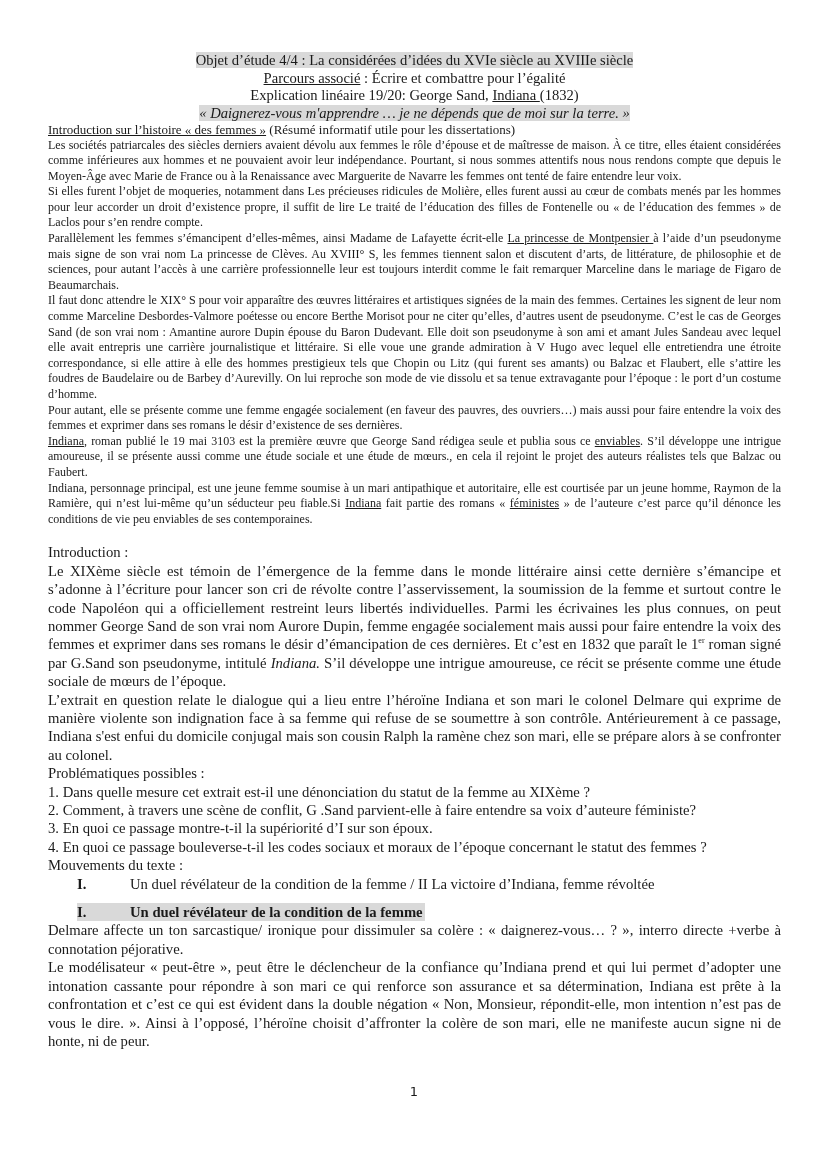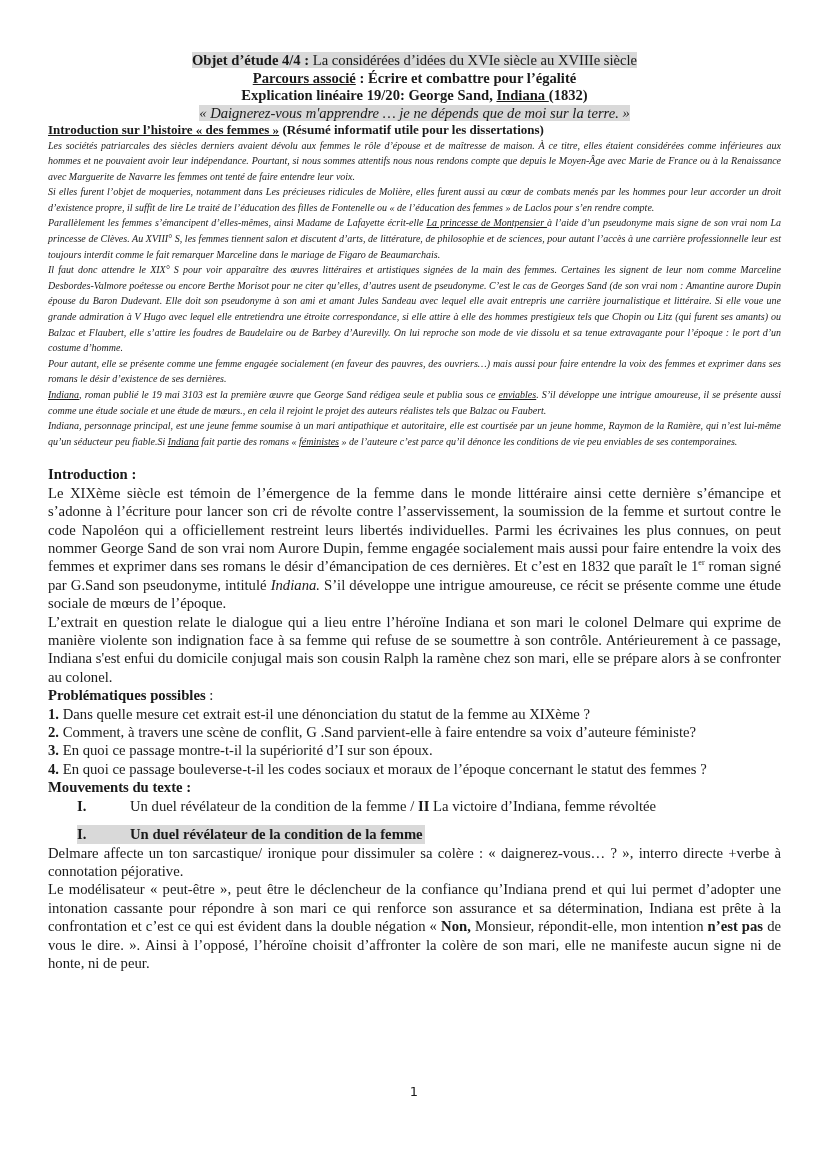--- a/index.html
+++ b/index.html
@@ -1,24 +1,24 @@
 <!DOCTYPE html>
 <html><head>
 <meta charset="utf-8">
 <style>
   html, body { margin: 0; padding: 0; background: #ffffff; }
   body { width: 828px; height: 1171px; position: relative; overflow: hidden;
          font-family: "Liberation Serif", serif; color: #1a1a1a; }
   .page { position: absolute; left: 48px; top: 52px; width: 733px; }
   .hdr { text-align: center; font-size: 14.6px; line-height: 17.5px; }
   .hl { background: #d9d9d9; }
-  .b { font-weight: bold; }
+  .b { font-weight: normal; }
   .u { text-decoration: underline; }
   .i { font-style: italic; }
-  .small { font-size: 10px; line-height: 15.6px; text-align: justify; font-style: italic; }
+  .small { font-size: 12px; line-height: 15.6px; text-align: justify; }
   .small p { margin: 0; }
   .big { font-size: 14.7px; line-height: 18.4px; text-align: justify; }
   .big p { margin: 0; }
   .intro-head { font-size: 13px; line-height: 15.5px; }
   .gap1 { height: 16px; }
   .mv { padding-left: 29px; }
   .mv .num { display: inline-block; width: 53px; font-weight: bold; }
   .sec { margin-top: 10px; margin-left: 29px; }
   .sec .box { background: #d9d9d9; font-weight: bold; display: inline-block; padding-right: 2px; }
   .sec .num { display: inline-block; width: 53px; }

